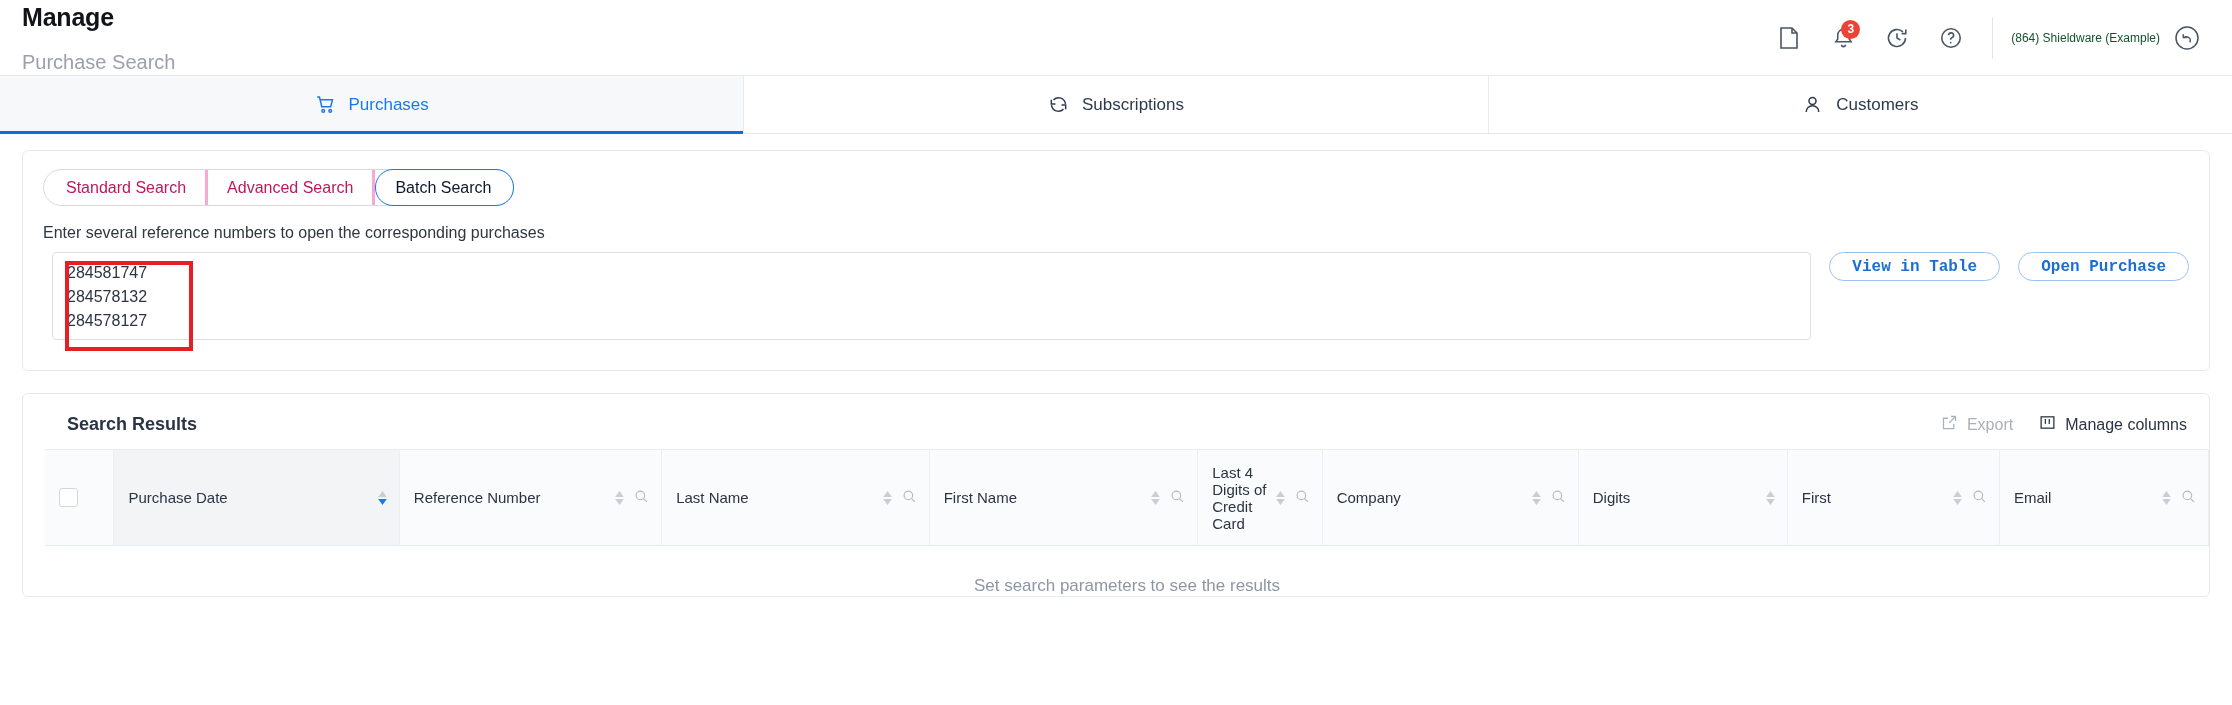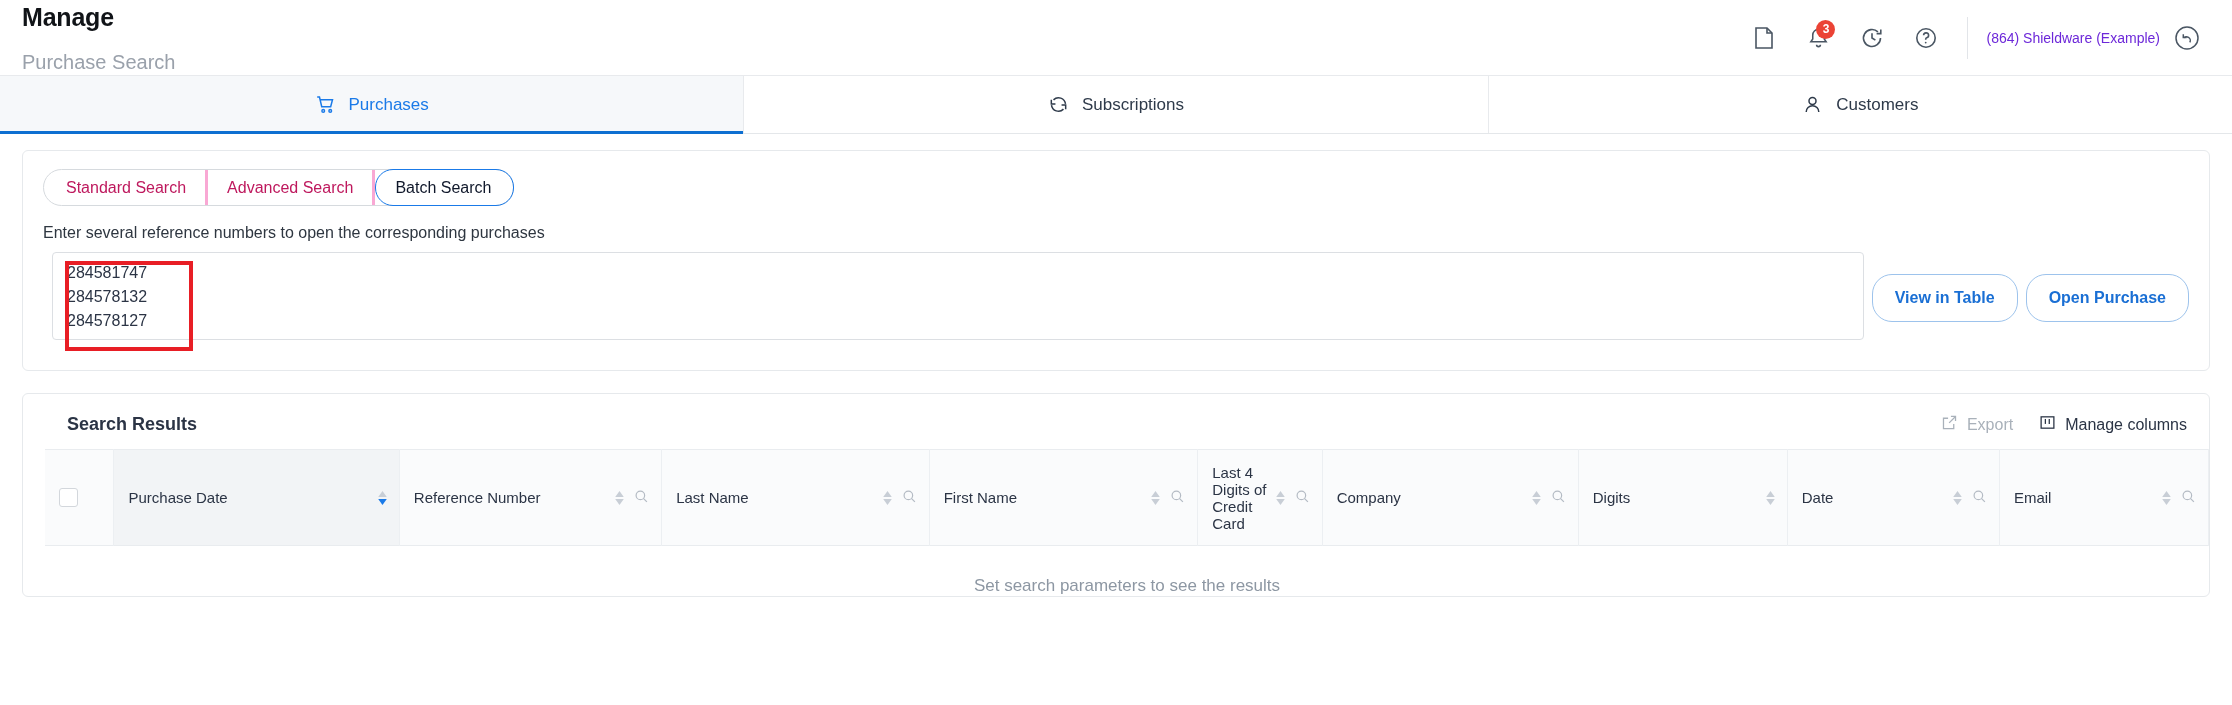--- a/index.html
+++ b/index.html
@@ -60,22 +60,22 @@
     display: flex; align-items: center; justify-content: center;
     padding: 0 4px;
     line-height: 1;
   }
   .hdivider {
     width: 1px; height: 42px;
     background: #e2e5e9;
     margin: 0 18px 0 14px;
   }
   .account {
-    font-size: 14px;
-    color: #6d28d9;
+    font-size: 12px;
+    color: #14532d;
     font-weight: 500;
     white-space: nowrap;
   }
   .account-arrow {
     margin-left: 10px;
     width: 34px; height: 34px;
     display: flex; align-items: center; justify-content: center;
     color: #4a5663;
     cursor: pointer;
   }
@@ -153,22 +153,22 @@
   }
 
   .hint {
     font-size: 16px;
     color: #2e3640;
     margin: 18px 0 10px 0;
   }
 
   .batch-row {
     display: flex;
-    align-items: center;
-    gap: 8px;
+    align-items: flex-start;
+    gap: 18px;
     padding-left: 9px;
   }
   .textarea-wrap {
     position: relative;
     flex: 1 1 auto;
   }
   .batch-textarea {
     width: 100%;
     height: 88px;
     border: 1px solid #dcdfe3;
@@ -184,29 +184,29 @@
     overflow: hidden;
   }
   .annot-box {
     position: absolute;
     left: 13px; top: 9px;
     width: 128px; height: 90px;
     border: 4px solid #e81e25;
     pointer-events: none;
   }
   .btn-outline {
-    height: 48px;
+    height: 29px;
     padding: 0 22px;
     border: 1px solid #9dc3ec;
     border-radius: 20px;
     background: #fff;
     color: #1a6fd4;
     font-size: 16px;
     font-weight: bold;
-    font-family: Liberation Sans, sans-serif;
+    font-family: Liberation Mono, monospace;
     cursor: pointer;
     white-space: nowrap;
   }
 
   
   .results-card { margin-top: 22px; padding-left: 22px; }
   .results-head {
     display: flex;
     align-items: center;
     justify-content: space-between;
@@ -543,21 +543,21 @@
                     </svg>
                   <svg width="9" height="6" viewBox="0 0 10 7">
                       <polygon points="5,7 0,0 10,0" fill="#c8ced6"></polygon>
                     </svg>
                 </span>
               </span>
             </div>
           </th>
           <th style="width:203px">
             <div class="th-inner">
-              <span class="th-label">Date</span>
+              <span class="th-label">First</span>
               <span class="th-tools">
                 <span class="sort-ic">
                   <svg width="9" height="6" viewBox="0 0 10 7">
                       <polygon points="5,0 10,7 0,7" fill="#c8ced6"></polygon>
                     </svg>
                   <svg width="9" height="6" viewBox="0 0 10 7">
                       <polygon points="5,7 0,0 10,0" fill="#c8ced6"></polygon>
                     </svg>
                 </span>
                 <span>

